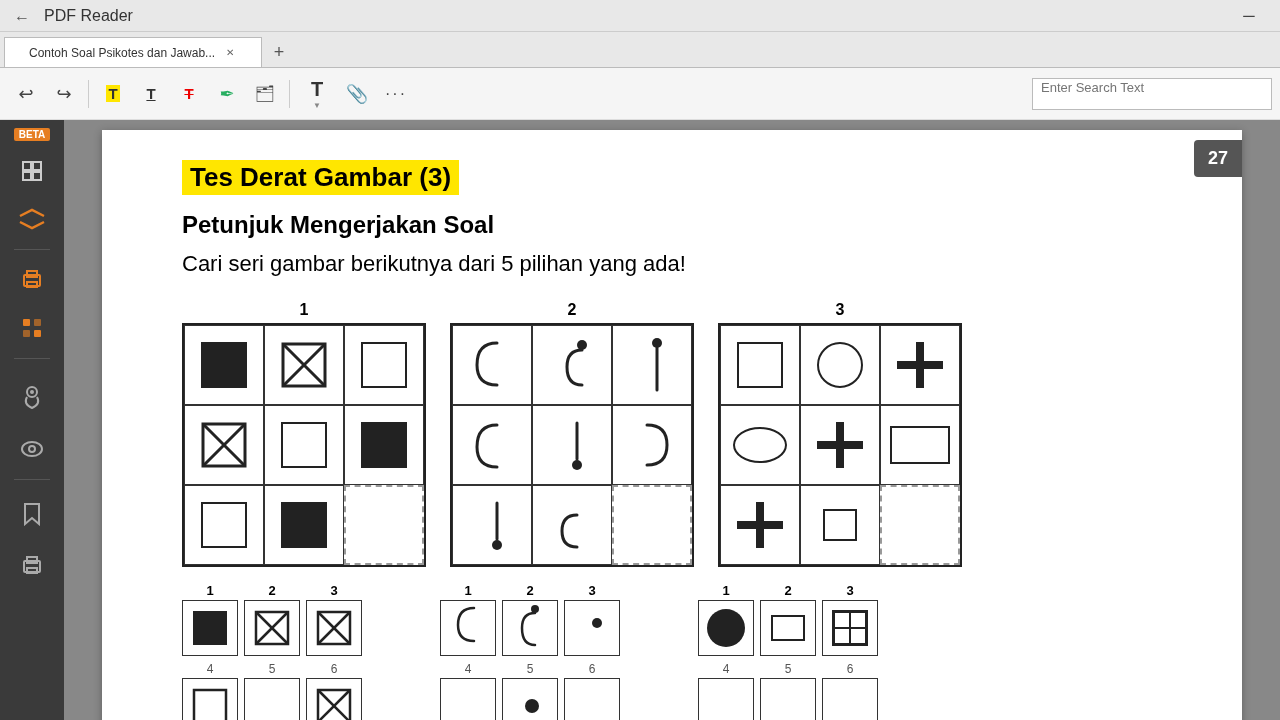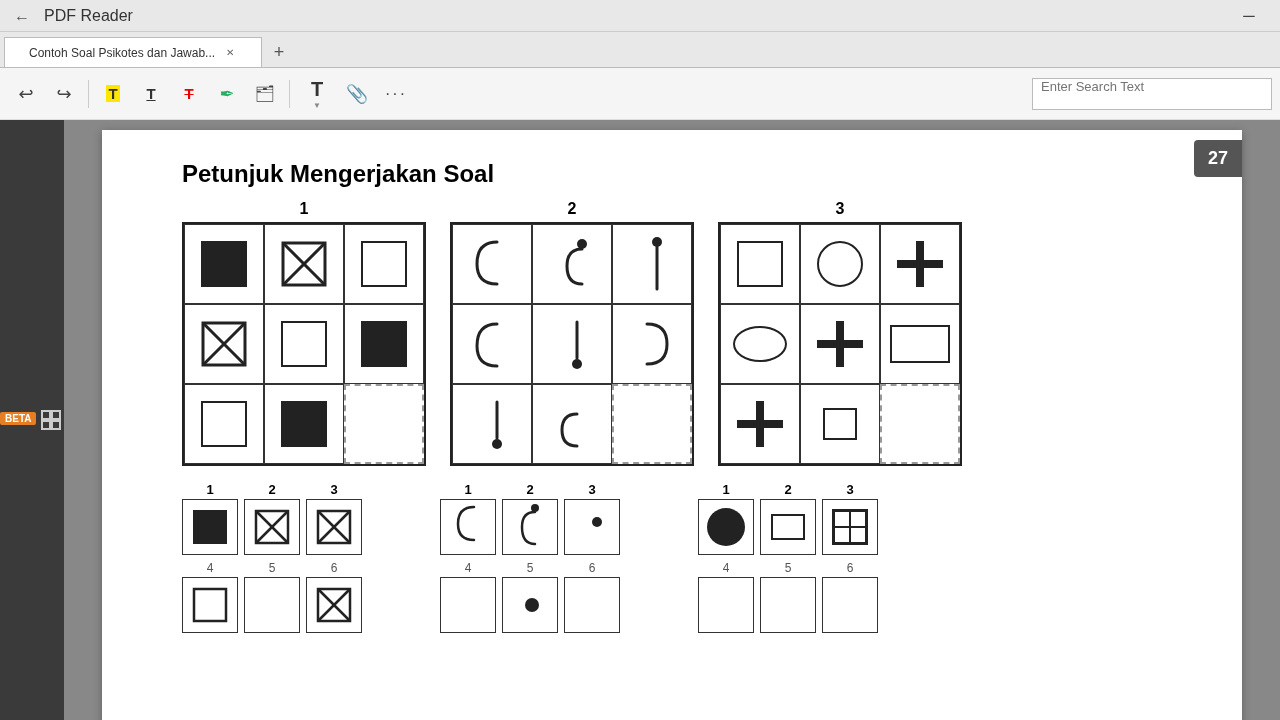--- a/index.html
+++ b/index.html
@@ -86,41 +86,41 @@
       position: relative;
     }
     .toolbar-btn-text .btn-label {
       font-size: 15px; font-weight: bold; color: #333;
     }
     .toolbar-search {
       margin-left: auto;
       width: 240px; height: 32px;
       border: 1px solid #bbb;
       background: #fff;
-      display: flex; align-items: flex-start;
-      padding: 0 8px;
+      display: flex; align-items: flex-end;
+      padding: 14px 8px;
     }
     .toolbar-search input {
       border: none; outline: none; font-size: 13px; color: #888;
       width: 100%; background: transparent;
     }
 
     
     .main-area {
       display: flex;
       height: calc(720px - 32px - 36px - 52px);
       background: #888;
     }
 
     
     .left-sidebar {
       width: 64px;
       background: #3a3a3a;
       display: flex;
-      flex-direction: row;
+      flex-direction: column;
       align-items: center;
       padding: 8px 0;
       gap: 4px;
     }
     .sidebar-badge {
       background: #e67e22;
       color: #fff;
       font-size: 10px;
       font-weight: bold;
       padding: 1px 5px;
@@ -440,21 +440,23 @@
     </div>
   </div>
 
   <div class="pdf-content">
     <div class="pdf-page">
 
       
       <div class="page-badge">27</div>
 
       
+      <div class="heading-yellow">Tes Derat Gambar (3)</div>
       <div class="heading-bold">Petunjuk Mengerjakan Soal</div>
+      <div class="body-text">Cari seri gambar berikutnya dari 5 pilihan yang ada!</div>
 
       
       <div class="puzzles-row">
 
         <div class="puzzle-wrapper">
           <div class="puzzle-number">1</div>
           <div class="puzzle-grid">
             <div class="puzzle-cell">
                 <div class="shape-black-square"></div>
               </div>

